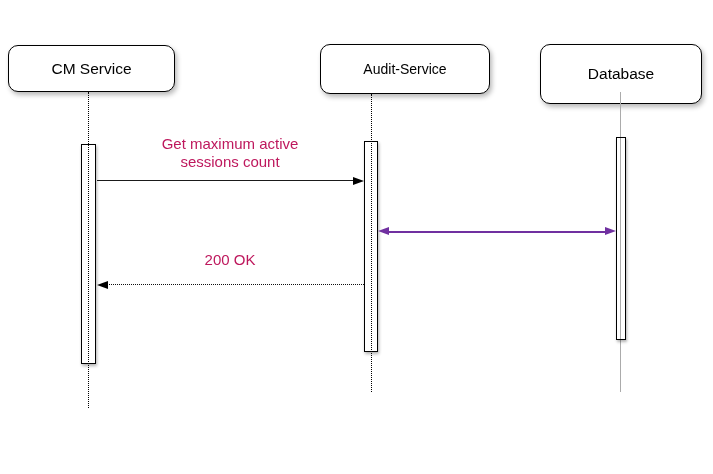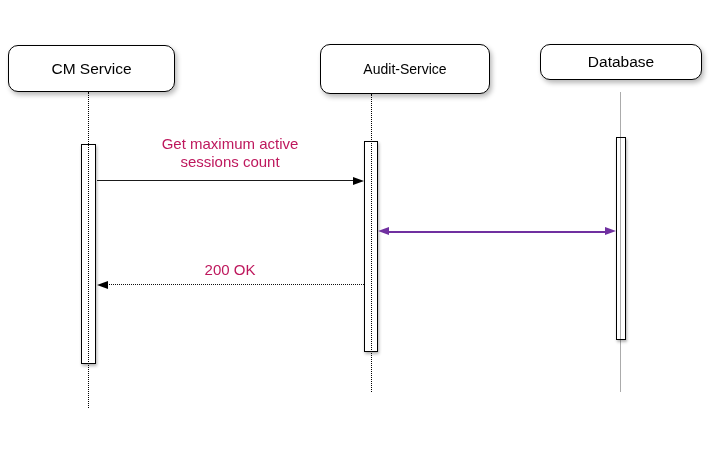--- a/index.html
+++ b/index.html
@@ -24,21 +24,21 @@
     border: 1.6px solid #000000;
     border-radius: 10px;
     box-shadow: 2px 3px 5px rgba(0,0,0,0.28);
     display: flex;
     align-items: center;
     justify-content: center;
     color: #000000;
   }
   .actor-box.cm       { left: 8px;   top: 45px; width: 167px; height: 47px; font-size: 15.5px; }
   .actor-box.audit    { left: 288px; top: 44px; width: 170px; height: 50px; font-size: 14px; margin-left: 32px;   }
-  .actor-box.database { left: 540px; top: 44px; width: 162px; height: 36px; font-size: 15.5px; }
+  .actor-box.database { left: 540px; top: 44px; width: 162px; height: 60px; font-size: 15.5px; }
 
   
   .lifeline { position: absolute; width: 0; }
   .lifeline.cm       { left: 88px;  top: 92px; height: 316px; border-left: 1.6px dotted #000000; }
   .lifeline.audit    { left: 371px; top: 94px; height: 298px; border-left: 1.6px dotted #000000; }
   .lifeline.database { left: 620px; top: 92px; height: 300px; border-left: 1.6px solid  #ababab; }
 
   
   .activation {
     position: absolute;
@@ -54,21 +54,21 @@
   
   .msg-label {
     position: absolute;
     text-align: center;
     color: #be185d;
     font-size: 15px;
     line-height: 18px;
     white-space: pre-line;
   }
   .msg-label.m1 { left: 125px; top: 135px; width: 210px; }
-  .msg-label.m3 { left: 130px; top: 261px; width: 200px; }
+  .msg-label.m3 { left: 130px; top: 251px; width: 200px; }
 
   
   .arrow { position: absolute; height: 10px; }
   .arrow .line { position: absolute; height: 0; }
   .head { position: absolute; width: 0; height: 0; }
 
   
   .arrow.m1 { left: 97px; top: 176px; width: 267px; }
   .arrow.m1 .line { left: 0; right: 9px; top: 4px; border-top: 1.6px solid #1a1a1a; }
   .arrow.m1 .head-right {

